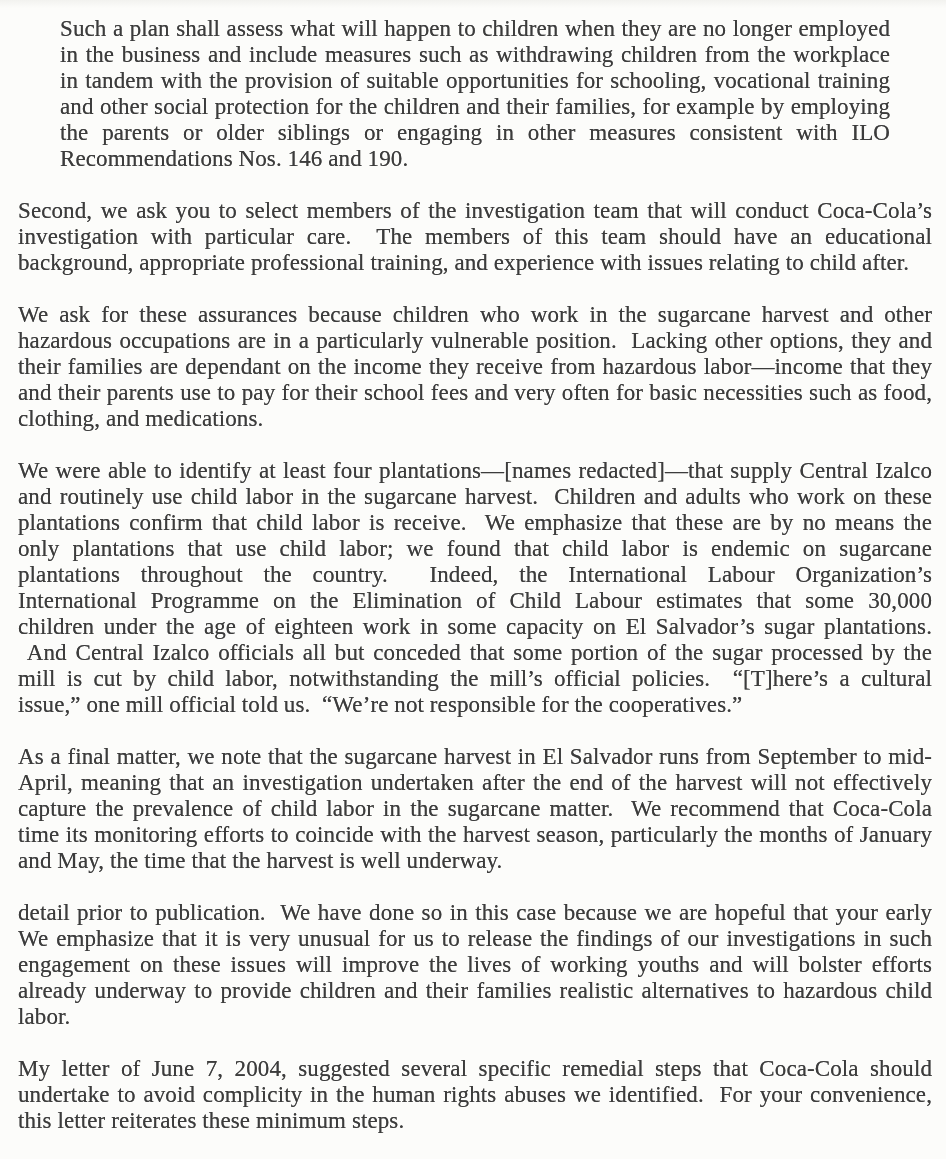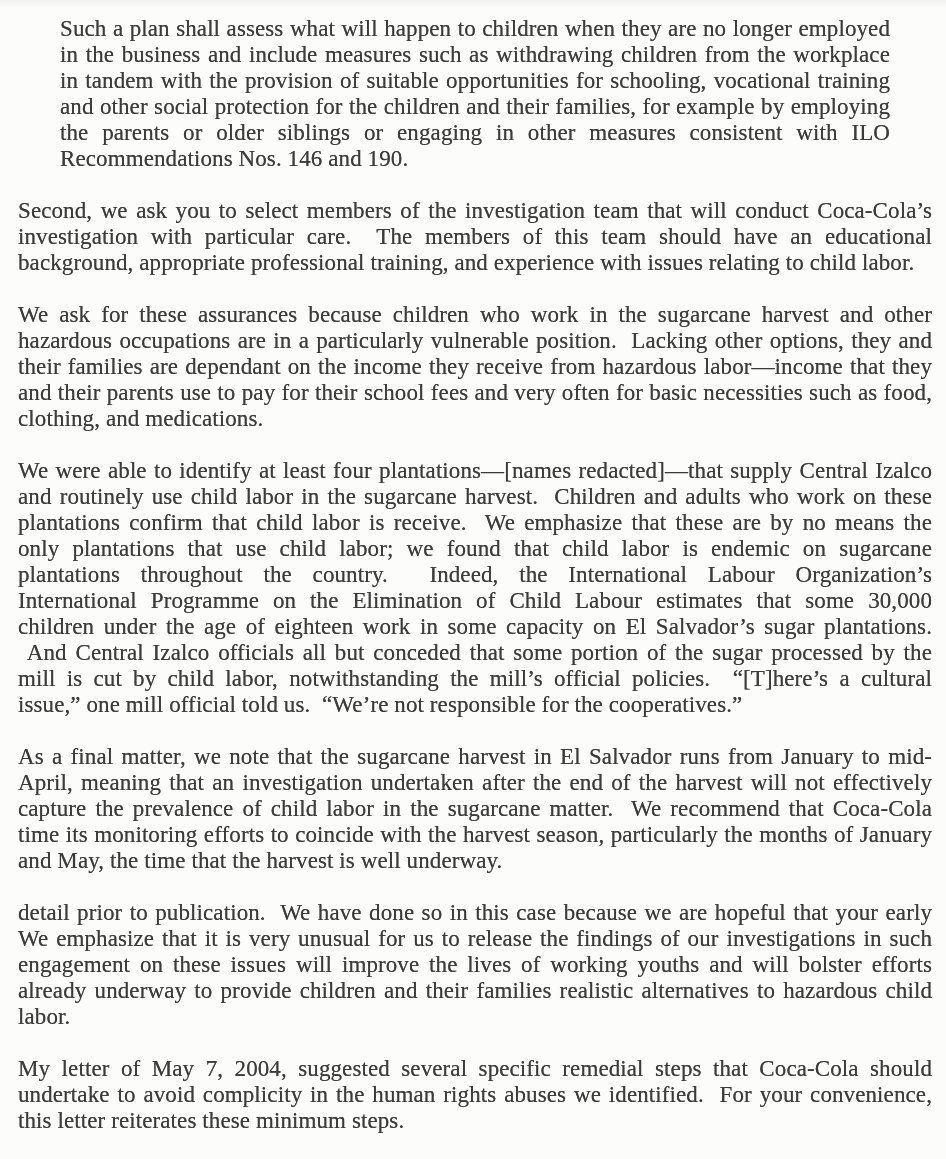--- a/index.html
+++ b/index.html
@@ -48,21 +48,21 @@
       <div class="line">Such a plan shall assess what will happen to children when they are no longer employed</div>
       <div class="line">in the business and include measures such as withdrawing children from the workplace</div>
       <div class="line">in tandem with the provision of suitable opportunities for schooling, vocational training</div>
       <div class="line">and other social protection for the children and their families, for example by employing</div>
       <div class="line">the parents or older siblings or engaging in other measures consistent with ILO</div>
       <div class="line last">Recommendations Nos. 146 and 190.</div>
     </div>
     <div class="block">
       <div class="line">Second, we ask you to select members of the investigation team that will conduct Coca-Cola’s</div>
       <div class="line">investigation with particular care.  The members of this team should have an educational</div>
-      <div class="line last">background, appropriate professional training, and experience with issues relating to child labor.</div>
+      <div class="line last">background, appropriate professional training, and experience with issues relating to child after.</div>
     </div>
     <div class="block">
       <div class="line">We ask for these assurances because children who work in the sugarcane harvest and other</div>
       <div class="line">hazardous occupations are in a particularly vulnerable position.  Lacking other options, they and</div>
       <div class="line">their families are dependant on the income they receive from hazardous labor—income that they</div>
       <div class="line">and their parents use to pay for their school fees and very often for basic necessities such as food,</div>
       <div class="line last">clothing, and medications.</div>
     </div>
     <div class="block">
       <div class="line">We were able to identify at least four plantations—[names redacted]—that supply Central Izalco</div>
@@ -70,31 +70,31 @@
       <div class="line">plantations confirm that child labor is receive.  We emphasize that these are by no means the</div>
       <div class="line">only plantations that use child labor; we found that child labor is endemic on sugarcane</div>
       <div class="line">plantations throughout the country.  Indeed, the International Labour Organization’s</div>
       <div class="line">International Programme on the Elimination of Child Labour estimates that some 30,000</div>
       <div class="line">children under the age of eighteen work in some capacity on El Salvador’s sugar plantations.</div>
       <div class="line"> And Central Izalco officials all but conceded that some portion of the sugar processed by the</div>
       <div class="line">mill is cut by child labor, notwithstanding the mill’s official policies.  “[T]here’s a cultural</div>
       <div class="line last">issue,” one mill official told us.  “We’re not responsible for the cooperatives.”</div>
     </div>
     <div class="block">
-      <div class="line">As a final matter, we note that the sugarcane harvest in El Salvador runs from January to mid-</div>
+      <div class="line">As a final matter, we note that the sugarcane harvest in El Salvador runs from September to mid-</div>
       <div class="line">April, meaning that an investigation undertaken after the end of the harvest will not effectively</div>
       <div class="line">capture the prevalence of child labor in the sugarcane matter.  We recommend that Coca-Cola</div>
       <div class="line">time its monitoring efforts to coincide with the harvest season, particularly the months of January</div>
       <div class="line last">and May, the time that the harvest is well underway.</div>
     </div>
     <div class="block">
       <div class="line">detail prior to publication.  We have done so in this case because we are hopeful that your early</div>
       <div class="line">We emphasize that it is very unusual for us to release the findings of our investigations in such</div>
       <div class="line">engagement on these issues will improve the lives of working youths and will bolster efforts</div>
       <div class="line">already underway to provide children and their families realistic alternatives to hazardous child</div>
       <div class="line last">labor.</div>
     </div>
     <div class="block">
-      <div class="line">My letter of May 7, 2004, suggested several specific remedial steps that Coca-Cola should</div>
+      <div class="line">My letter of June 7, 2004, suggested several specific remedial steps that Coca-Cola should</div>
       <div class="line">undertake to avoid complicity in the human rights abuses we identified.  For your convenience,</div>
       <div class="line last">this letter reiterates these minimum steps.</div>
     </div>
   </div>
 
 </body></html>

